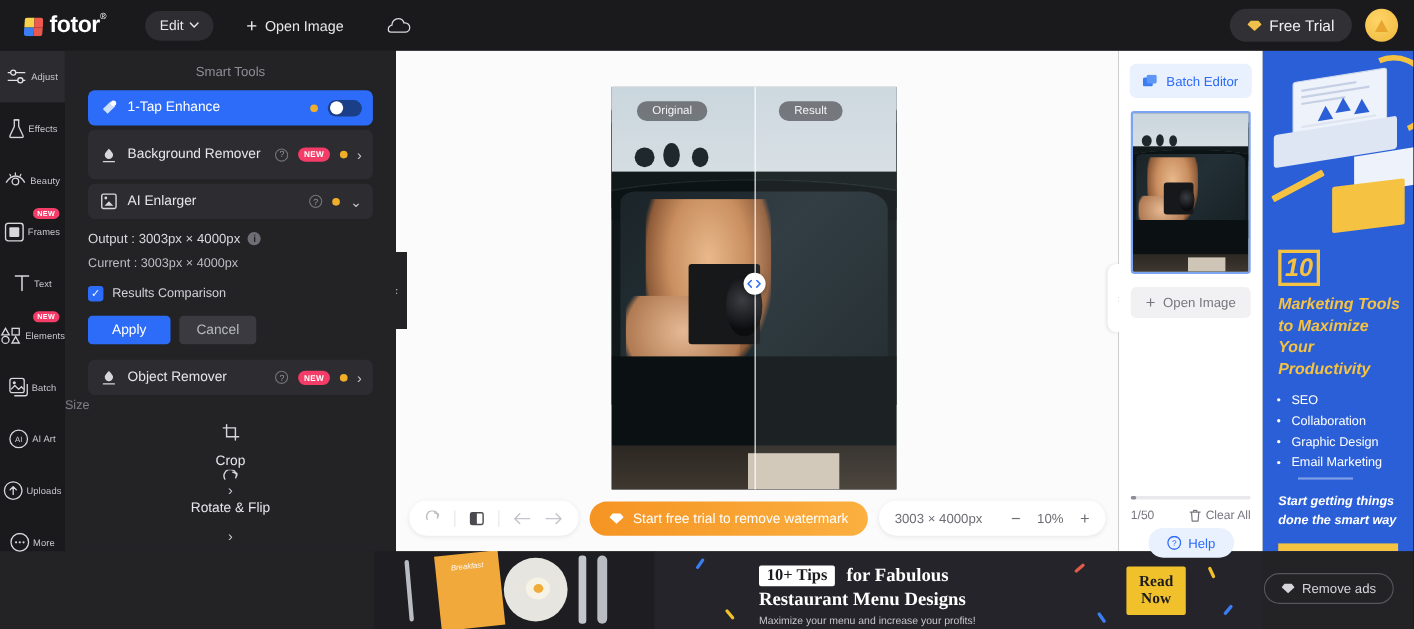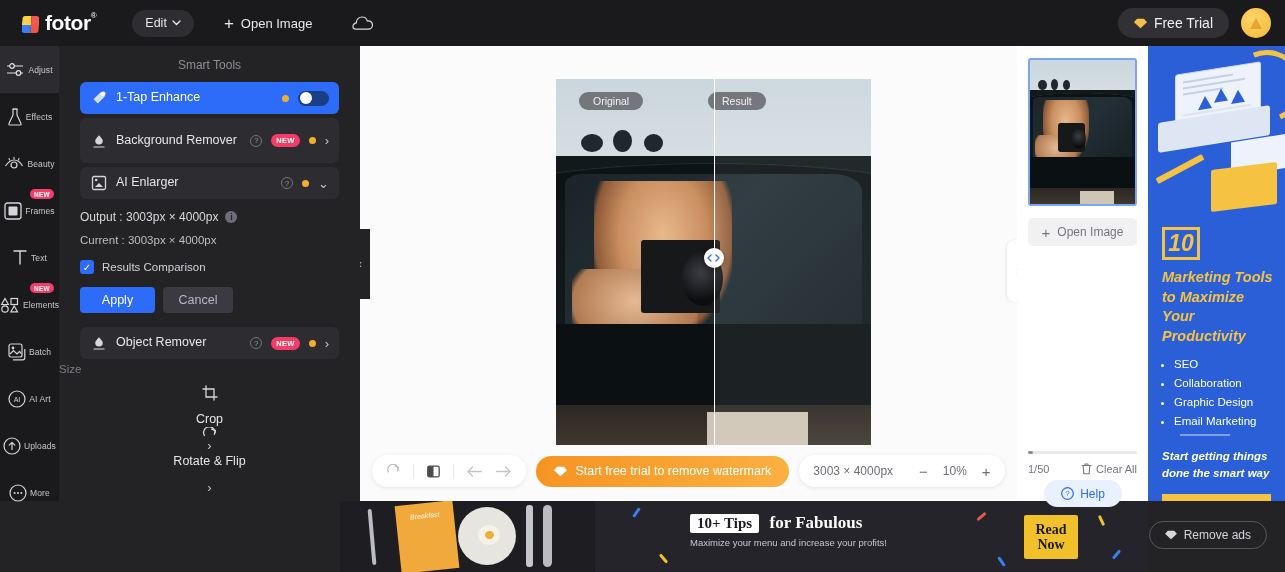--- a/index.html
+++ b/index.html
@@ -127,21 +127,21 @@
   .size-row {
     margin: 10px 21px 0; height: 32px; display: flex; align-items: center; gap: 11px;
     color: #e6e6ea; font-size: 12.5px; cursor: pointer; padding: 0 10px; flex-direction: column;
   }
 
   
   .canvas {
     position: absolute; left: 360px; top: 46px; width: 657px; height: 455px;
     background: #fbfbfc; z-index: 10;
   }
-  .photo-wrap { position: absolute; left: 196px; top: 33px; width: 315px; height: 366px; }
+  .photo-wrap { position: absolute; left: 196px; top: 33px; width: 259px; height: 366px; }
   .photo {
     position: absolute; inset: 0; overflow: hidden;
     background:
       linear-gradient(180deg,#c6d4dc 0%, #cfd9de 18%, #1d2a2d 20%, #12191b 24%) 0 0/100% 30% no-repeat,
       linear-gradient(180deg,#0e1416 0%, #121a1c 100%) 0 30%/100% 70% no-repeat,
       #121a1c;
   }
   .ph-sky { position:absolute; left:0; top:0; width:100%; height:21%;
     background: linear-gradient(180deg,#cad6dd,#d5dee2); }
   .ph-blob { position:absolute; border-radius:50%; background:#1f282c; }
@@ -684,20 +684,27 @@
       <div class="bb-group zoom-group">
         <span>3003 × 4000px</span>
         <span class="bb-ico" style="margin-left:14px;font-size:15px;color:#6d6d74">−</span>
         <span class="zoom-pct">10%</span>
         <span class="bb-ico" style="font-size:15px;color:#6d6d74">+</span>
       </div>
     </div>
   </div>
 
   <div class="batch">
+    <div class="batch-btn">
+      <svg width="14" height="12" viewBox="0 0 14 12">
+          <rect x="0" y="2.5" width="9" height="8" rx="1.4" fill="#3b7df2"></rect>
+          <rect x="3.5" y="0" width="9" height="8" rx="1.4" fill="#5d96f7"></rect>
+        </svg>
+      <span>Batch Editor</span>
+    </div>
 
     <div class="thumb">
       <div class="photo" style="position:absolute;inset:0">
         <div class="ph-sky"></div>
         <div class="ph-blob" style="left:8%;top:14%;width:8%;height:7%"></div>
         <div class="ph-blob" style="left:20%;top:13%;width:7%;height:8%"></div>
         <div class="ph-blob" style="left:31%;top:14%;width:7%;height:7%"></div>
         <div class="ph-roof"></div>
         <div class="ph-win"></div>
         <div class="ph-person"></div>
@@ -783,20 +790,21 @@
     <span class="confetti" style="left:295px;top:6px;background:#3b7df2;transform:rotate(35deg)"></span>
     <span class="confetti" style="left:322px;top:52px;background:#f0c12b;transform:rotate(-40deg)"></span>
     <span class="confetti" style="left:640px;top:10px;background:#e05a4a;transform:rotate(50deg)"></span>
     <span class="confetti" style="left:760px;top:14px;background:#f0c12b;transform:rotate(-25deg)"></span>
     <span class="confetti" style="left:775px;top:48px;background:#3b7df2;transform:rotate(40deg)"></span>
     <span class="confetti" style="left:660px;top:55px;background:#3b7df2;transform:rotate(-35deg)"></span>
 
     <div class="ab-txt">
       <span class="ab-tips">10+ Tips</span>
       <span class="ab-h">for Fabulous</span>
+      <div class="ab-h2">Restaurant Menu Designs</div>
       <div class="ab-sub">Maximize your menu and increase your profits!</div>
     </div>
     <div class="ab-cta">
       <span>Read</span>
       <span>Now</span>
     </div>
   </div>
 
   <div class="remove-ads">
     <svg width="12" height="10" viewBox="0 0 13 11">

